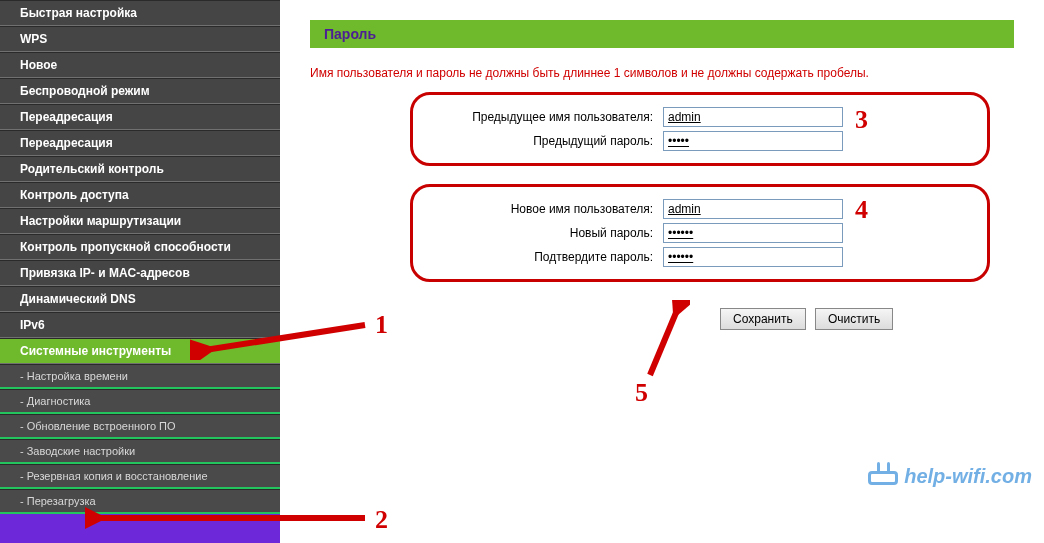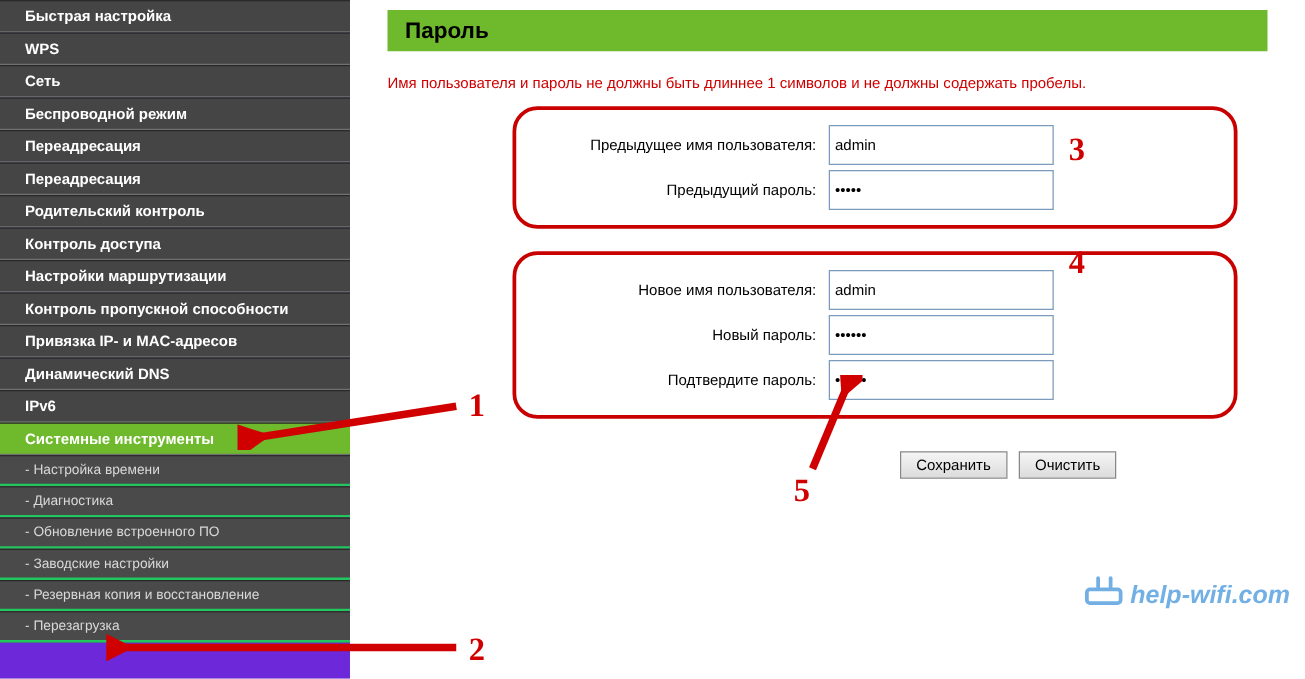--- a/index.html
+++ b/index.html
@@ -2,42 +2,42 @@
 <html><head>
 <meta charset="utf-8">
 <style>
   * { box-sizing: border-box; margin: 0; padding: 0; }
   body { font-family: Arial, sans-serif; font-size: 12px; width: 1044px; height: 543px; overflow: hidden; position: relative; background: #fff; }
   .sidebar { position: absolute; left: 0; top: 0; width: 280px; height: 543px; background: #6d28d9; }
   .menu-item { display: block; color: #fff; font-weight: bold; padding: 5px 10px 5px 20px; border-bottom: 1px solid #707070; border-top: 1px solid #2a2a2a; background: #454545; cursor: pointer; font-size: 12px; }
   .menu-item.active { background: #6fb92c; color: #fff; }
   .sub-item { display: block; color: #d8d8d8; font-weight: normal; padding: 5px 10px 5px 20px; border-bottom: 2px solid #22c55e; border-top: 1px solid #2a2a2a; background: #4a4a4a; cursor: pointer; font-size: 11px; }
   .content { position: absolute; left: 280px; top: 0; right: 0; height: 543px; padding: 0; }
-  .page-header { background: #6fb92c; color: #000000; font-weight: bold; font-size: 18px; padding: 6px 14px; margin: 8px 30px 18px 30px; }
+  .page-header { background: #6fb92c; color: #4c1d95; font-weight: bold; font-size: 14px; padding: 6px 14px; margin: 20px 30px 18px 30px; }
   .warning { color: #d00000; font-size: 12px; margin: 0 30px 12px 30px; }
   .group { border: 3px solid #c80000; border-radius: 20px; padding: 8px 48px 8px 10px; margin: 0 0 18px 130px; width: 580px; position: relative; }
   .row { display: flex; align-items: center; margin: 4px 0; }
   .label { flex: 0 0 240px; text-align: right; padding-right: 10px; color: #000; font-size: 12px; }
-  .inp { flex: 0 0 180px; border: 1px solid #7a9bbb; padding: 2px 4px; font-size: 12px; height: 32px; }
+  .inp { flex: 0 0 180px; border: 1px solid #7a9bbb; padding: 2px 4px; font-size: 12px; height: 20px; text-decoration: underline; }
   .btn-row { text-align: left; margin-left: 440px; margin-top: 26px; }
   .btn { display: inline-block; border: 1px solid #888; background: linear-gradient(#f5f5f5,#dcdcdc); padding: 3px 12px; font-size: 12px; cursor: pointer; margin-right: 6px; }
   .annot-num { position: absolute; color: #d00000; font-weight: bold; font-size: 26px; font-family: "Times New Roman", serif; }
   .watermark { position: absolute; right: 12px; bottom: 55px; color: #5aa2e0; font-size: 20px; font-style: italic; font-weight: bold; opacity: 0.85; }
   .wm-router { display:inline-block; width:30px; height:14px; border:3px solid #5aa2e0; border-radius:4px; vertical-align:middle; margin-right:6px; position:relative;}
   .wm-router::before, .wm-router::after { content:""; position:absolute; width:3px; height:10px; background:#5aa2e0; top:-12px; border-radius:2px;}
   .wm-router::before{ left:6px;} .wm-router::after{ left:16px;}
   svg.arrow { position: absolute; pointer-events: none; }
 </style>
 </head>
 <body>
 
 <div class="sidebar">
   <div class="menu-item">Быстрая настройка</div>
   <div class="menu-item">WPS</div>
-  <div class="menu-item">Сеть</div>
+  <div class="menu-item">Новое</div>
   <div class="menu-item">Беспроводной режим</div>
   <div class="menu-item">Переадресация</div>
   <div class="menu-item">Переадресация</div>
   <div class="menu-item">Родительский контроль</div>
   <div class="menu-item">Контроль доступа</div>
   <div class="menu-item">Настройки маршрутизации</div>
   <div class="menu-item">Контроль пропускной способности</div>
   <div class="menu-item">Привязка IP- и MAC-адресов</div>
   <div class="menu-item">Динамический DNS</div>
   <div class="menu-item">IPv6</div>

